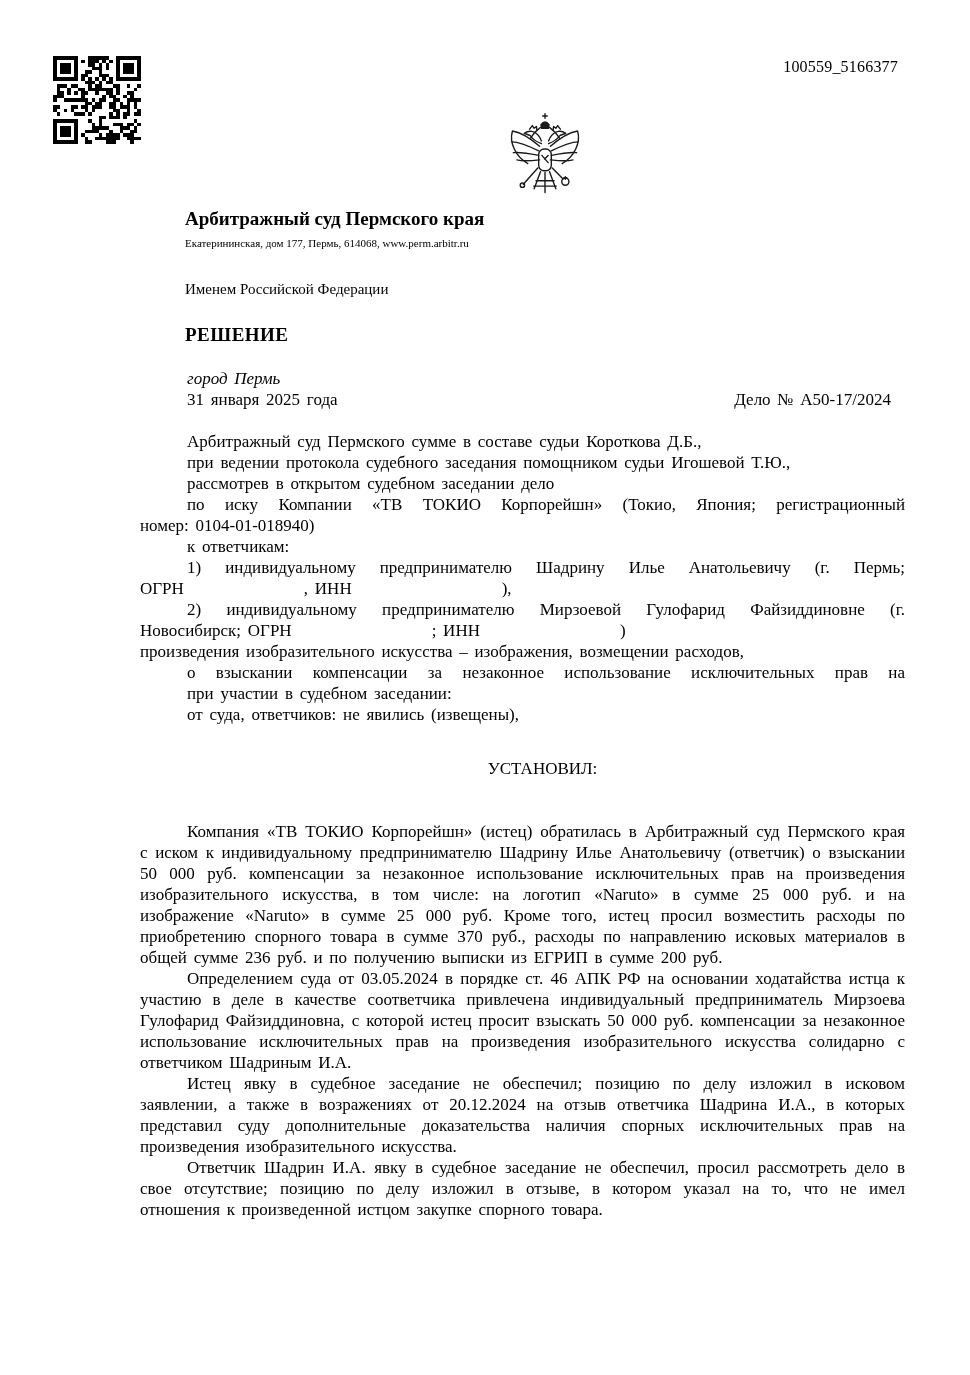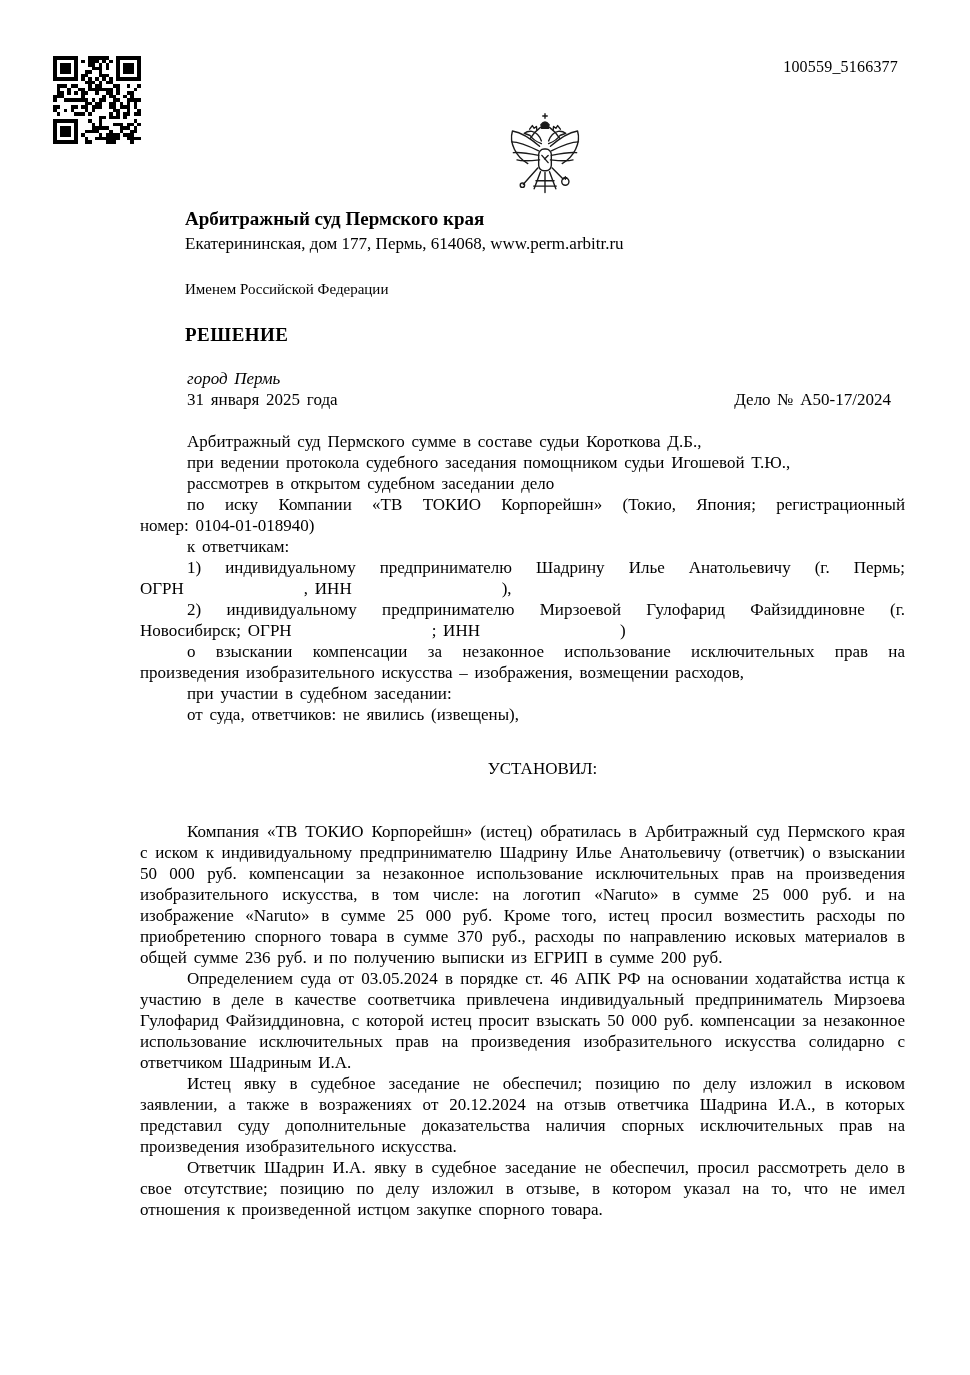--- a/index.html
+++ b/index.html
@@ -13,21 +13,21 @@
   }
   
   .qr{position:absolute;left:53px;top:56px;width:88px;height:88px;}
   .qr svg rect{fill:#000;}
   .doc-id{position:absolute;top:58px;right:72px;font-size:16px;letter-spacing:0.2px;}
 
   
   .header-col{margin-left:185px;width:720px;text-align:left;}
   .emblem{display:block;margin:112px auto 0;width:92px;height:94px;}
   .court-name{margin-top:2px;font-size:19px;font-weight:bold;line-height:22px;}
-  .court-address{font-size:17px;line-height:21px;margin-top:3px;}
+  .court-address{font-size:11px;line-height:21px;margin-top:3px;}
   .in-name{font-size:15px;line-height:21px;margin-top:25px;}
   .doc-type{font-size:19px;font-weight:bold;letter-spacing:0.5px;line-height:21px;margin-top:24px;}
 
   
   .text-col{
     margin:0 65px 0 140px;
     font-size:17px;line-height:21px;
     text-align:justify;
     word-spacing:2.5px;
   }
@@ -420,22 +420,22 @@
       <div class="pl ind">Арбитражный суд Пермского сумме в составе судьи Короткова Д.Б.,</div>
       <div class="pl ind">при ведении протокола судебного заседания помощником судьи Игошевой Т.Ю.,</div>
       <div class="pl ind">рассмотрев в открытом судебном заседании дело</div>
       <div class="pl ind j">по иску Компании «ТВ ТОКИО Корпорейшн» (Токио, Япония; регистрационный</div>
       <div class="pl">номер: 0104-01-018940)</div>
       <div class="pl ind">к ответчикам:</div>
       <div class="pl ind j">1) индивидуальному предпринимателю Шадрину Илье Анатольевичу (г. Пермь;</div>
       <div class="pl"><span>ОГРН</span><span class="gap1"></span><span>, ИНН</span><span class="gap2"></span><span>),</span></div>
       <div class="pl ind j">2) индивидуальному предпринимателю Мирзоевой Гулофарид Файзиддиновне (г.</div>
       <div class="pl"><span>Новосибирск; ОГРН</span><span class="gap3"></span><span>; ИНН</span><span class="gap4"></span><span>)</span></div>
+      <div class="pl">произведения изобразительного искусства – изображения, возмещении расходов,</div>
       <div class="pl ind j">о взыскании компенсации за незаконное использование исключительных прав на</div>
-      <div class="pl">произведения изобразительного искусства – изображения, возмещении расходов,</div>
       <div class="pl ind">при участии в судебном заседании:</div>
       <div class="pl ind">от суда, ответчиков: не явились (извещены),</div>
     </div>
 
     <div class="ustanovil">УСТАНОВИЛ:</div>
 
     <div class="body-text">
       <p>Компания «ТВ ТОКИО Корпорейшн» (истец) обратилась в Арбитражный суд Пермского края с иском к индивидуальному предпринимателю Шадрину Илье Анатольевичу (ответчик) о взыскании 50 000 руб. компенсации за незаконное использование исключительных прав на произведения изобразительного искусства, в том числе: на логотип «Naruto» в сумме 25 000 руб. и на изображение «Naruto» в сумме 25 000 руб. Кроме того, истец просил возместить расходы по приобретению спорного товара в сумме 370 руб., расходы по направлению исковых материалов в общей сумме 236 руб. и по получению выписки из ЕГРИП в сумме 200 руб.</p>
       <p>Определением суда от 03.05.2024 в порядке ст. 46 АПК РФ на основании ходатайства истца к участию в деле в качестве соответчика привлечена индивидуальный предприниматель Мирзоева Гулофарид Файзиддиновна, с которой истец просит взыскать 50 000 руб. компенсации за незаконное использование исключительных прав на произведения изобразительного искусства солидарно с ответчиком Шадриным И.А.</p>
       <p>Истец явку в судебное заседание не обеспечил; позицию по делу изложил в исковом заявлении, а также в возражениях от 20.12.2024 на отзыв ответчика Шадрина И.А., в которых представил суду дополнительные доказательства наличия спорных исключительных прав на произведения изобразительного искусства.</p>

